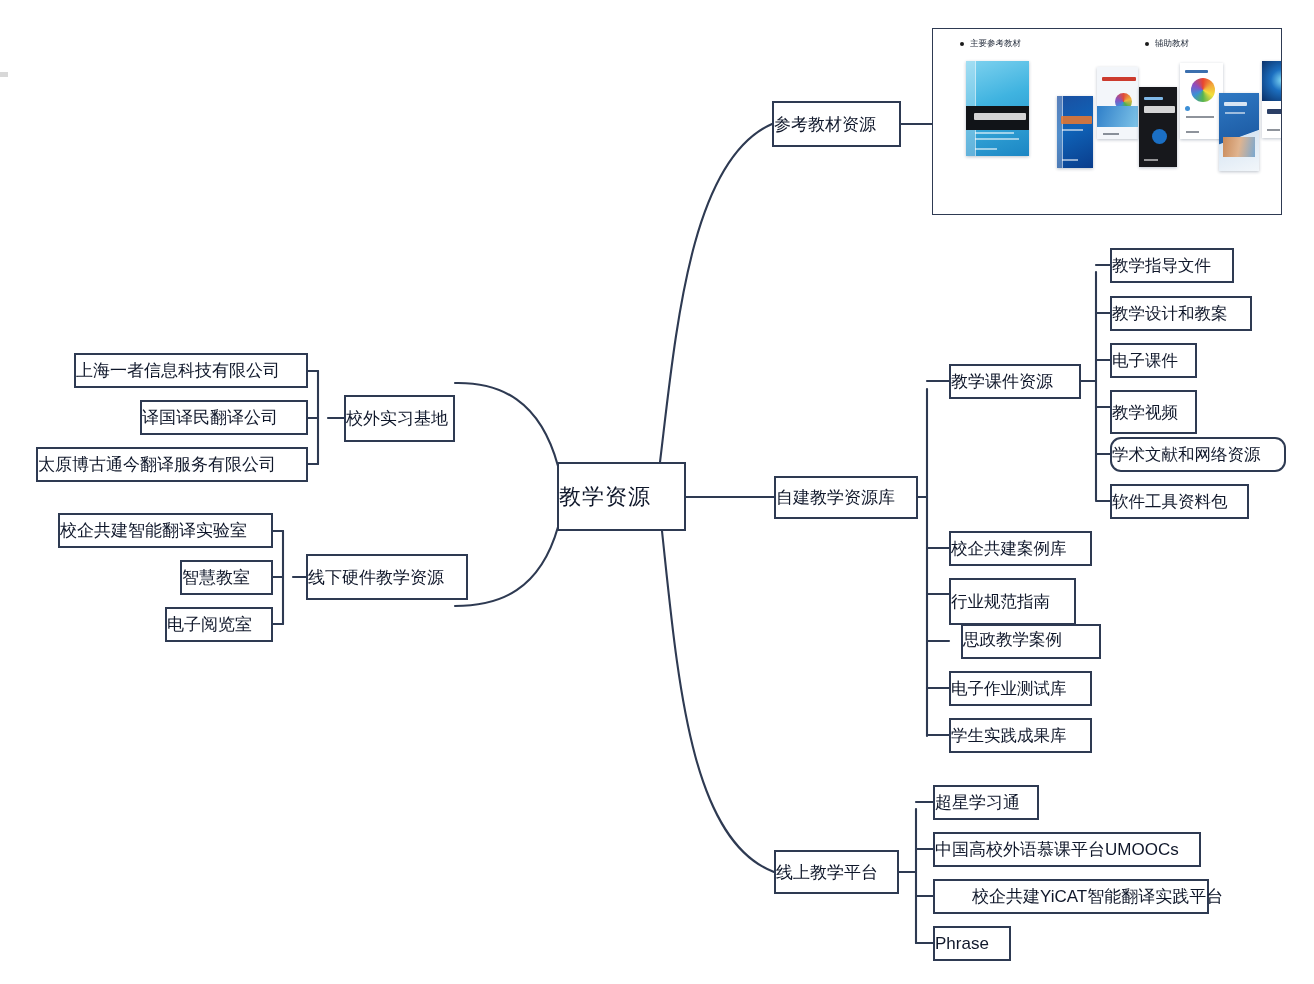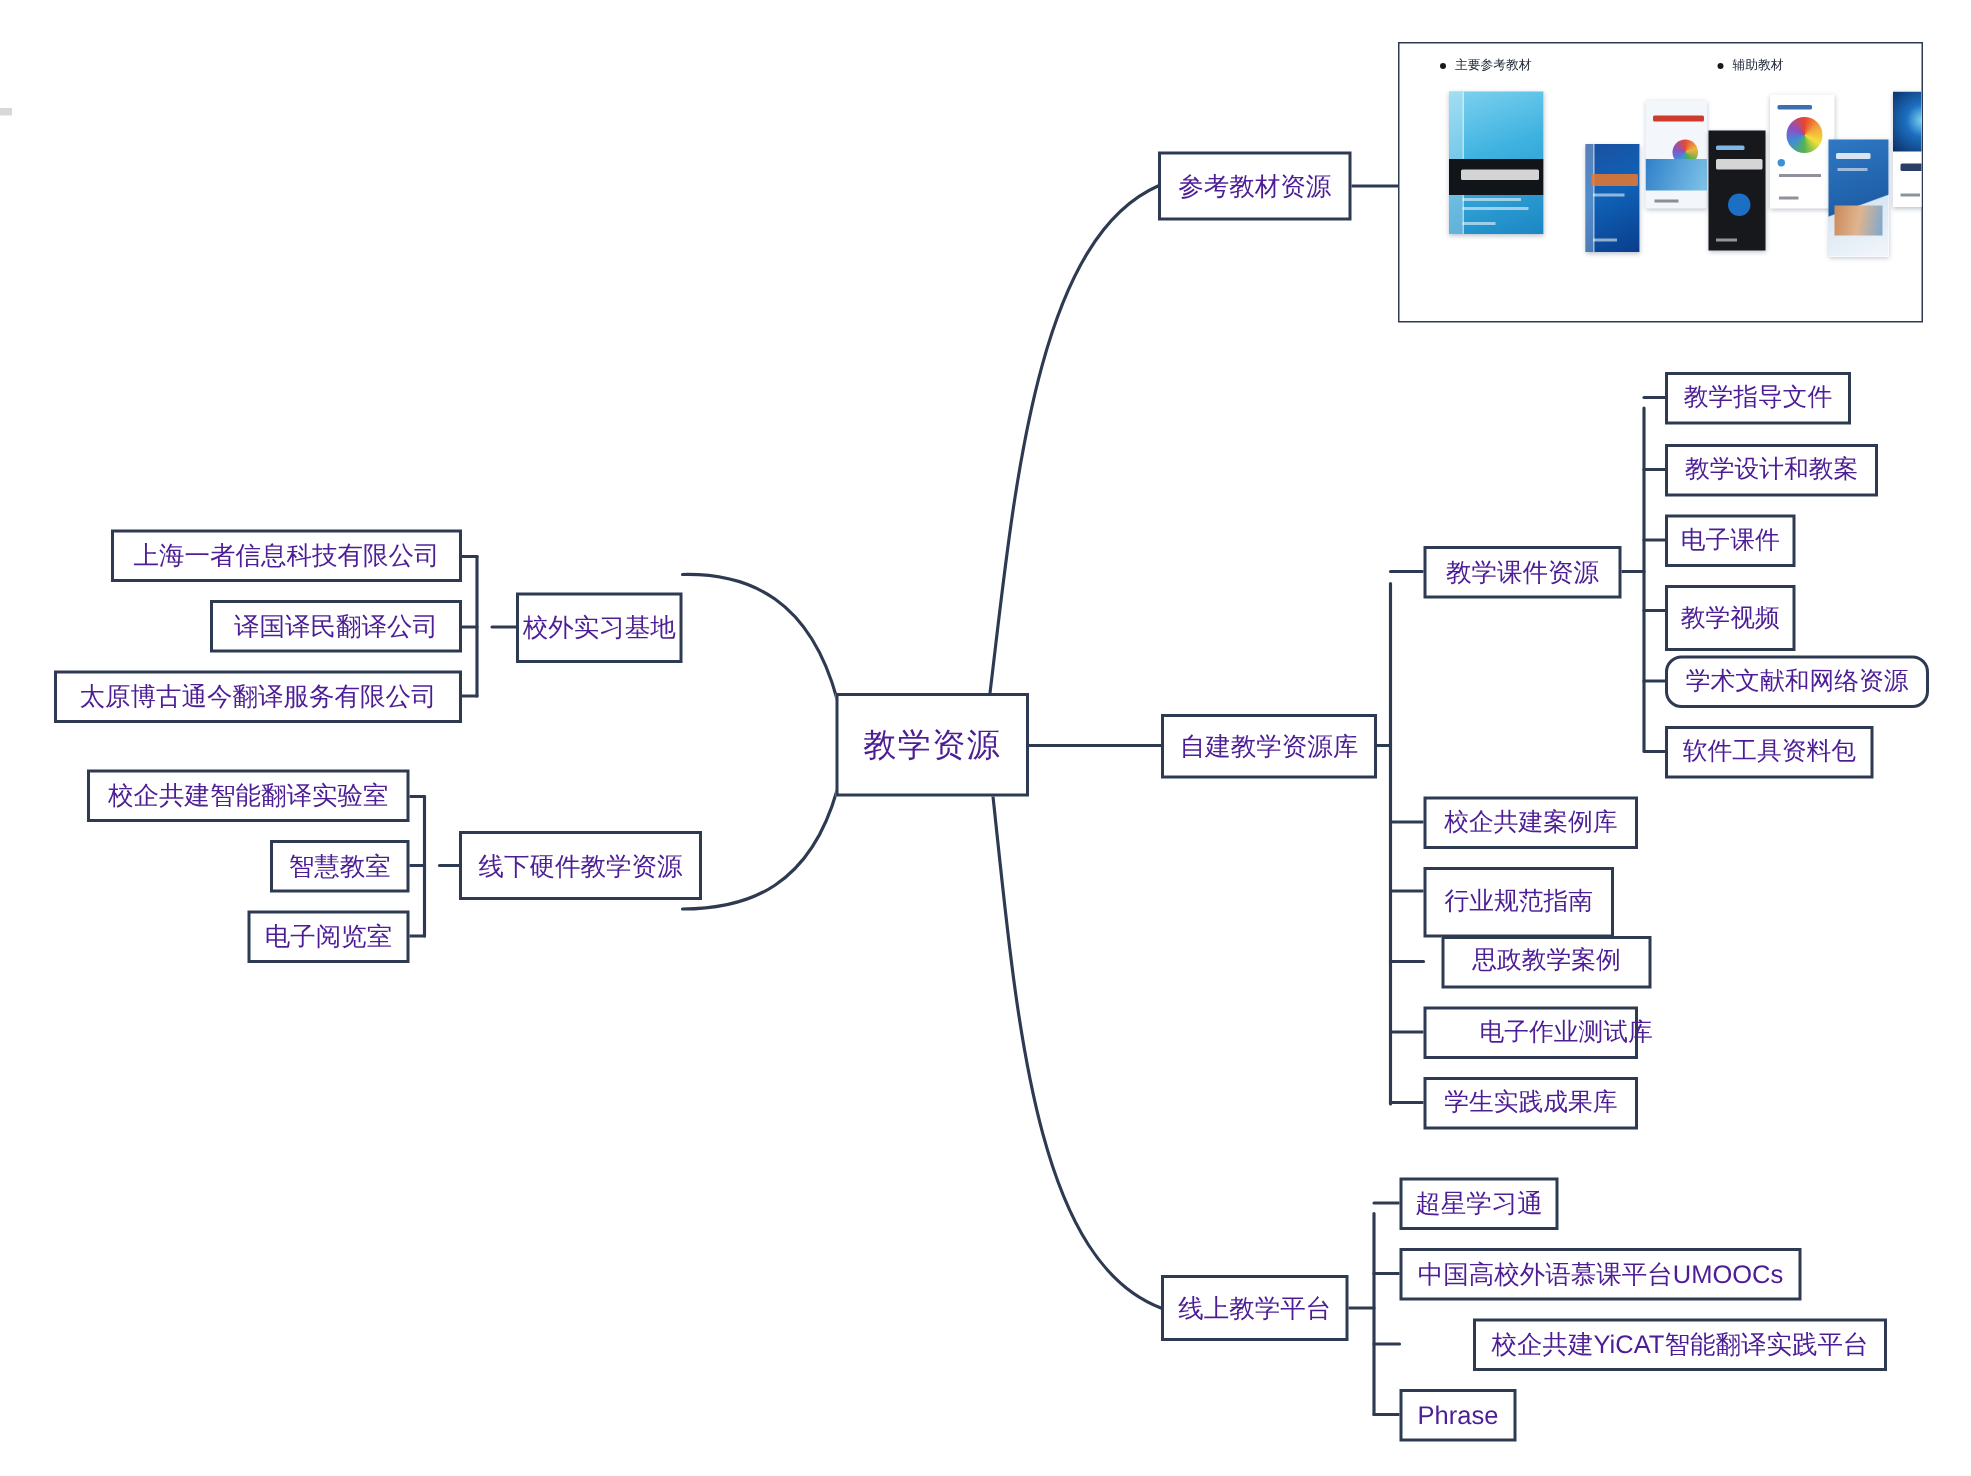--- a/index.html
+++ b/index.html
@@ -23,24 +23,23 @@
     top: 0;
     width: 1314px;
     height: 984px;
     pointer-events: none;
   }
   .node {
     position: absolute;
     box-sizing: border-box;
     border: 2px solid #2e3a52;
     background: #ffffff;
-    color: #4c1d95;
+    color: #0f172a;
     display: flex;
     align-items: center;
-    justify-content: center;
     white-space: nowrap;
     line-height: 1;
     z-index: 3;
   }
   .node.center {
     font-size: 22px;
     letter-spacing: 1px;
   }
   .node.branch {
     font-size: 17px;
@@ -234,34 +233,34 @@
 
   <div class="node leaf" style="left:949px; top:531px; width:143px; height:35px;">
     <span>校企共建案例库</span>
   </div>
   <div class="node leaf" style="left:949px; top:578px; width:127px; height:47px;">
     <span>行业规范指南</span>
   </div>
   <div class="node leaf" style="left:961px; top:624px; width:140px; height:35px;font-family:Liberation Mono, monospace;">
     <span>思政教学案例</span>
   </div>
-  <div class="node leaf" style="left:949px; top:671px; width:143px; height:35px;padding-left:47px;">
+  <div class="node leaf" style="left:949px; top:671px; width:143px; height:35px;">
     <span>电子作业测试库</span>
   </div>
   <div class="node leaf" style="left:949px; top:718px; width:143px; height:35px;">
     <span>学生实践成果库</span>
   </div>
 
   <div class="node leaf-lg" style="left:933px; top:785px; width:106px; height:35px;">
     <span>超星学习通</span>
   </div>
   <div class="node leaf-lg" style="left:933px; top:832px; width:268px; height:35px;">
     <span>中国高校外语慕课平台UMOOCs</span>
   </div>
-  <div class="node leaf-lg" style="left:982px; top:879px; width:276px; height:35px;">
+  <div class="node leaf-lg" style="left:933px; top:879px; width:276px; height:35px;padding-left:37px;">
     <span>校企共建YiCAT智能翻译实践平台</span>
   </div>
   <div class="node leaf-lg" style="left:933px; top:926px; width:78px; height:35px;">
     <span>Phrase</span>
   </div>
 
   <div class="node leaf-lg" style="left:74px; top:353px; width:234px; height:35px;">
     <span>上海一者信息科技有限公司</span>
   </div>
   <div class="node leaf-lg" style="left:36px; top:447px; width:272px; height:35px;">

